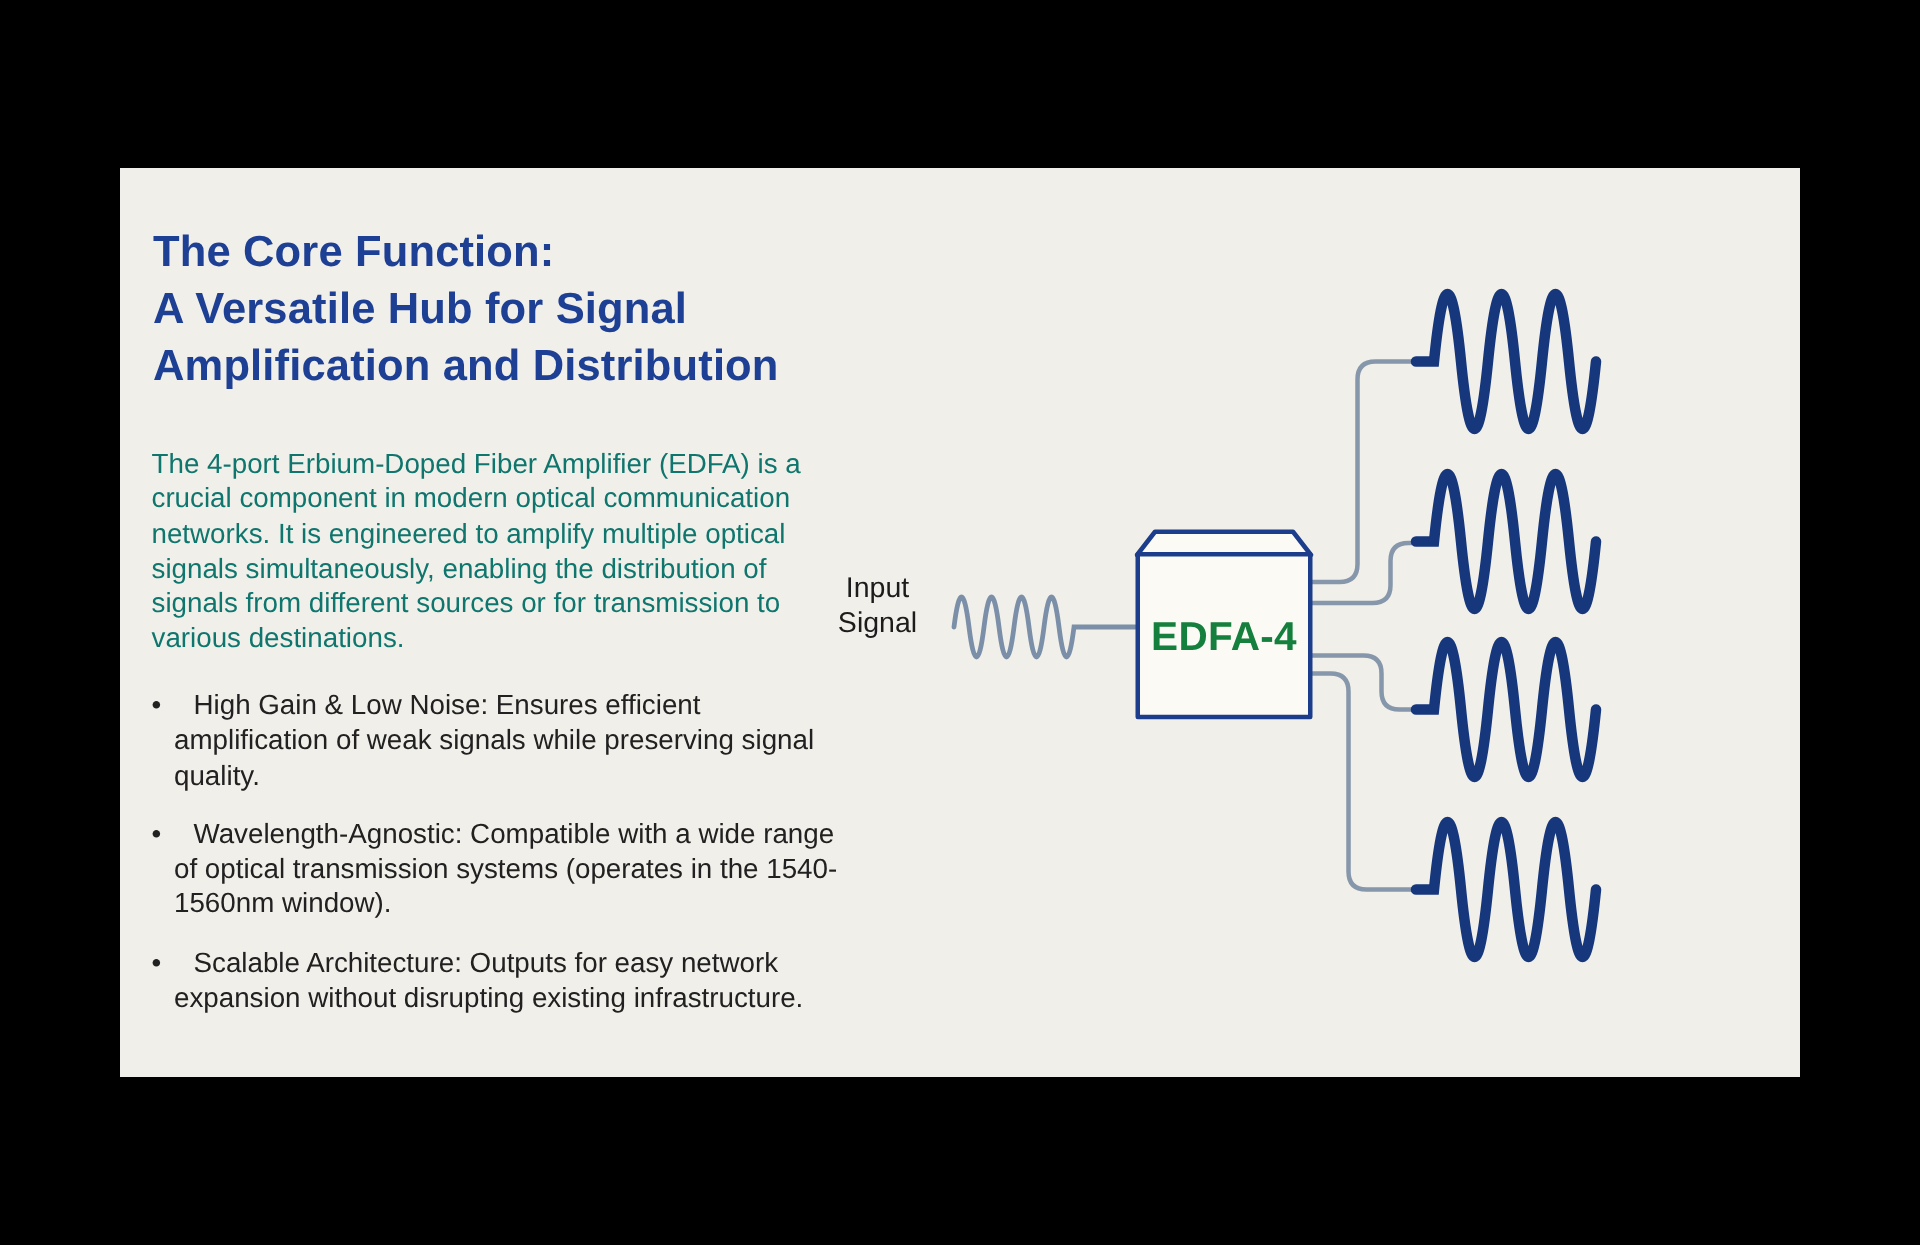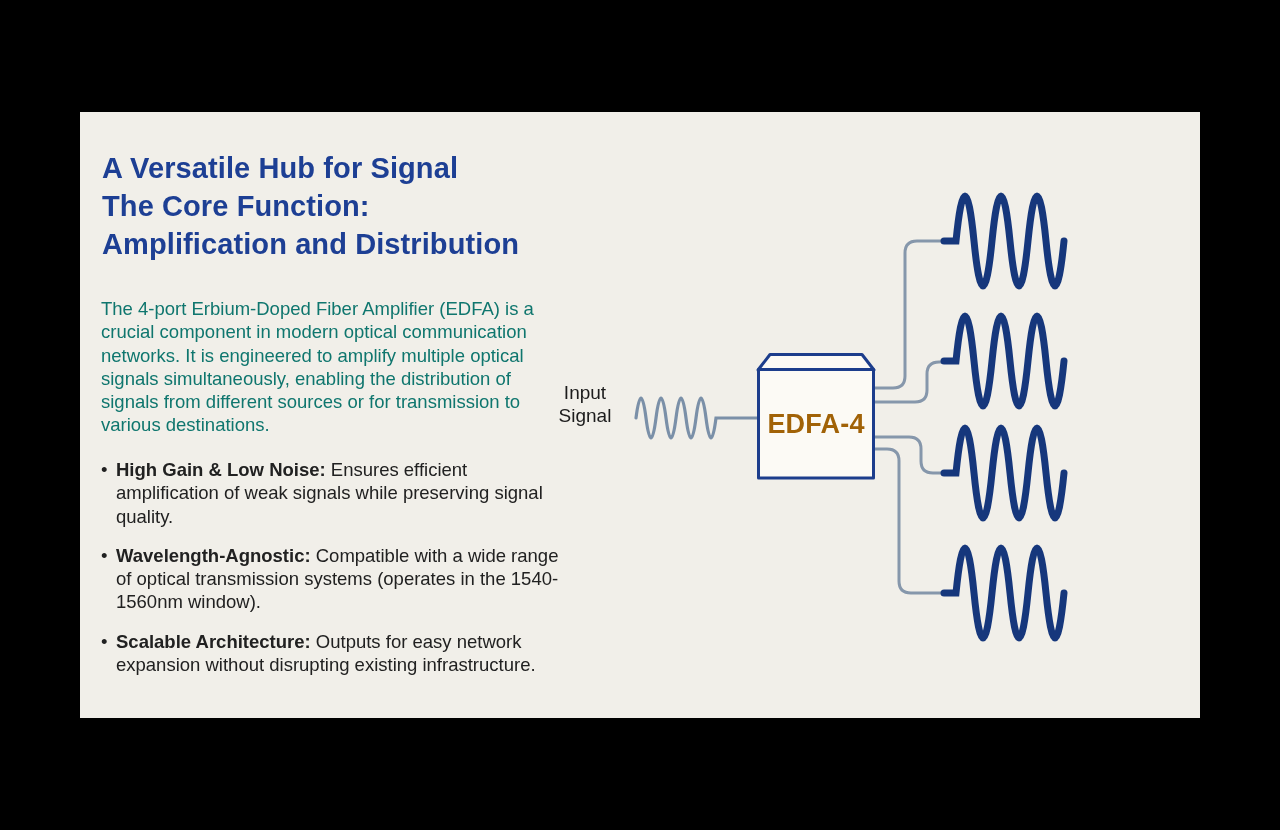--- a/index.html
+++ b/index.html
@@ -44,58 +44,58 @@
     left: 21px; top: 346px;  
     width: 460px;
     list-style: none;
     font-size: 18.5px;
     line-height: 23.3px;
     color: #212121;
   }
   .bullets li { position: relative; padding-left: 15px; }
   .bullets li + li { margin-top: 16px; }
   .bullets .dot { position: absolute; left: 0; top: 0; }
-  .bullets .lead { font-weight: 700; }
+  .bullets .lead { font-weight: 400; margin-left: 13px; }
 
   .diagram-svg {
     position: absolute;
     left: 0; top: 0;
     width: 1280px; height: 830px;
   }
 
   .device-label {
     position: absolute;
     left: 758px; top: 370px;
     width: 116px; height: 108px;
     display: flex; align-items: center; justify-content: center;
     font-size: 27px;
     font-weight: 700;
-    color: #a16207;
+    color: #15803d;
     letter-spacing: 0.2px;
   }
 
   .io-label {
     position: absolute;
     text-align: center;
     color: #1c1c1c;
     font-size: 19px;
     line-height: 22.5px;
   }
   .input-label  { left: 550px; top: 382px; width: 70px; }
   .output-label { left: 1079px; top: 383px; width: 100px; }
 </style>
 </head>
 <body>
 
 <div class="stage">
   <div class="slide">
 
     <div class="title">
+      <div>The Core Function:</div>
       <div>A Versatile Hub for Signal</div>
-      <div>The Core Function:</div>
       <div>Amplification and Distribution</div>
     </div>
 
     <p class="intro">The 4-port Erbium-Doped Fiber Amplifier (EDFA) is a crucial component in modern optical communication networks. It is engineered to amplify multiple optical signals simultaneously, enabling the distribution of signals from different sources or for transmission to various destinations.</p>
 
     <ul class="bullets">
       <li>
         <span class="dot">•</span>
         <span class="lead">High Gain &amp; Low Noise:</span>
         <span>Ensures efficient amplification of weak signals while preserving signal quality.</span>

